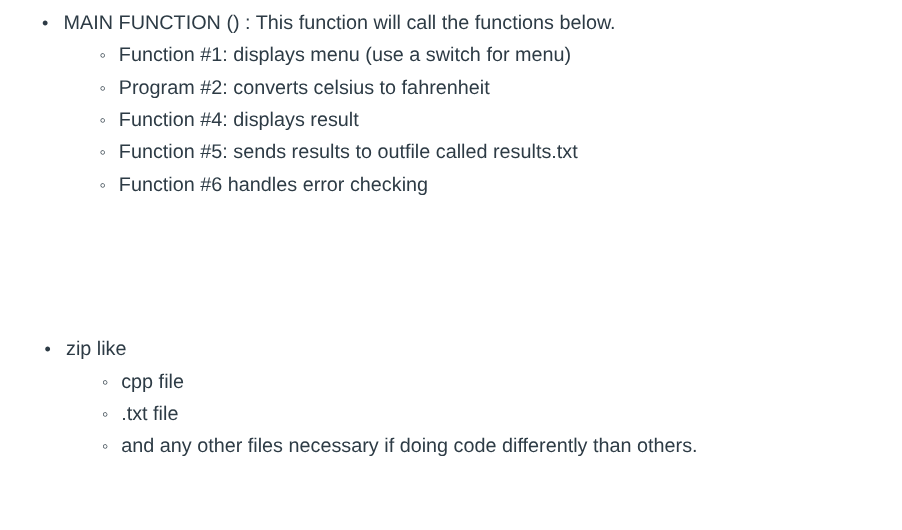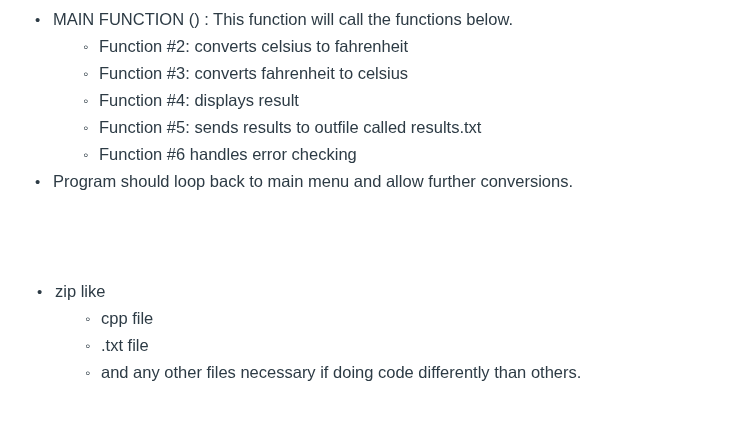--- a/index.html
+++ b/index.html
@@ -105,40 +105,37 @@
 <body>
 
 <div class="doc">
 
   <ul class="group-requirements">
 
     <li class="lvl1">
       <span class="label-text">MAIN FUNCTION ()  : This function will call the functions below.</span>
       <ul class="nested">
         <li class="lvl2">
-          <span class="label-text">Function #2: converts celsius to fahrenheit</span>
+          <span class="label-text">Function #1: displays menu (use a switch for menu)</span>
         </li>
         <li class="lvl2">
-          <span class="label-text">Function #3: converts fahrenheit to celsius</span>
+          <span class="label-text">Program #2: converts celsius to fahrenheit</span>
         </li>
         <li class="lvl2">
           <span class="label-text">Function #4: displays result</span>
         </li>
         <li class="lvl2">
           <span class="label-text">Function #5: sends results to outfile called results.txt</span>
         </li>
         <li class="lvl2">
           <span class="label-text">Function #6 handles error checking</span>
         </li>
       </ul>
     </li>
 
-    <li class="lvl1">
-      <span class="label-text">Program should loop back to main menu and allow further conversions.</span>
-    </li>
 
   </ul>
 
 
   <ul class="group-deliverables">
 
 
     <li class="lvl1">
       <span class="label-text">zip like</span>
       <ul class="nested">

